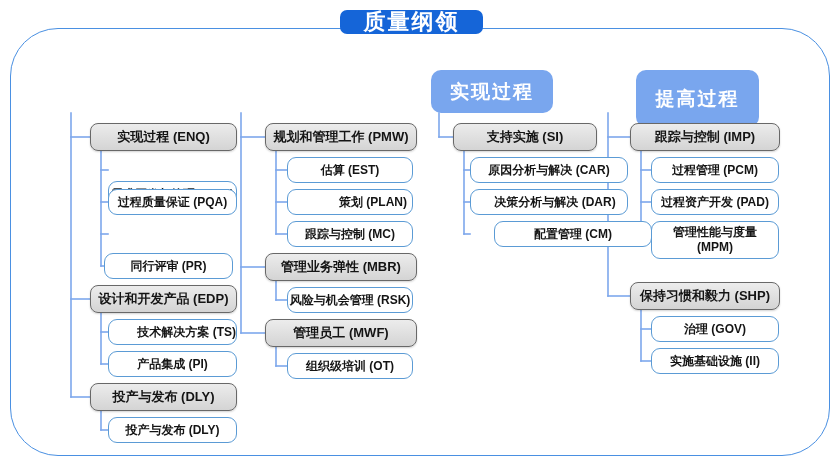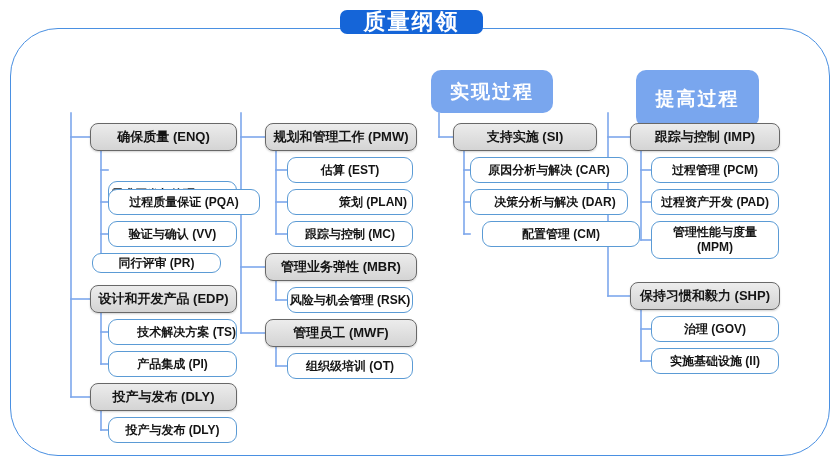--- a/index.html
+++ b/index.html
@@ -90,32 +90,29 @@
       <line x1="641" y1="240" x2="651" y2="240" stroke="#7da7ec" stroke-width="1.6" stroke-linecap="square"></line>
       <line x1="641" y1="151" x2="641" y2="240" stroke="#7da7ec" stroke-width="1.6" stroke-linecap="square"></line>
       <line x1="608" y1="296" x2="630" y2="296" stroke="#7da7ec" stroke-width="1.6" stroke-linecap="square"></line>
       <line x1="641" y1="329" x2="651" y2="329" stroke="#7da7ec" stroke-width="1.6" stroke-linecap="square"></line>
       <line x1="641" y1="361" x2="651" y2="361" stroke="#7da7ec" stroke-width="1.6" stroke-linecap="square"></line>
       <line x1="641" y1="310" x2="641" y2="361" stroke="#7da7ec" stroke-width="1.6" stroke-linecap="square"></line>
       <line x1="608" y1="113" x2="608" y2="296" stroke="#7da7ec" stroke-width="1.6" stroke-linecap="square"></line>
     </svg>
   <div class="node title-node" id="title-box" style="left:340px;top:10px;width:143px;height:24px;">质量纲领</div>
     <div class="node gray-node" style="left: 90px; top: 123px; width: 147px; height: 28px;">
-      <span>确保质量 (ENQ)</span>
+      <span>实现过程 (ENQ)</span>
     </div>
     <div class="node white-node" style="left: 108px; top: 157px; width: 129px; height: 26px; margin-top: 24px;">
       <span>需求开发与管理 (RDM)</span>
     </div>
-    <div class="node white-node" style="left: 108px; top: 189px; width: 152px; height: 26px;">
+    <div class="node white-node" style="left: 108px; top: 189px; width: 129px; height: 26px;">
       <span>过程质量保证 (PQA)</span>
     </div>
-    <div class="node white-node" style="left: 108px; top: 221px; width: 129px; height: 26px;">
-      <span>验证与确认 (VV)</span>
-    </div>
-    <div class="node white-node" style="left: 92px; top: 253px; width: 129px; height: 20px;">
+    <div class="node white-node" style="left: 104px; top: 253px; width: 129px; height: 26px;">
       <span>同行评审 (PR)</span>
     </div>
     <div class="node gray-node" style="left: 90px; top: 285px; width: 147px; height: 28px;">
       <span>设计和开发产品 (EDP)</span>
     </div>
     <div class="node white-node" style="left: 108px; top: 319px; width: 129px; height: 26px; align-items: flex-end;">
       <span>技术解决方案 (TS)</span>
     </div>
     <div class="node white-node" style="left: 108px; top: 351px; width: 129px; height: 26px;">
       <span>产品集成 (PI)</span>
@@ -155,21 +152,21 @@
     </div>
     <div class="node gray-node" style="left: 453px; top: 123px; width: 144px; height: 28px;">
       <span>支持实施 (SI)</span>
     </div>
     <div class="node white-node" style="left: 470px; top: 157px; width: 158px; height: 26px;">
       <span>原因分析与解决 (CAR)</span>
     </div>
     <div class="node white-node" style="left: 470px; top: 189px; width: 158px; height: 26px; padding-left: 12px;">
       <span>决策分析与解决 (DAR)</span>
     </div>
-    <div class="node white-node" style="left: 482px; top: 221px; width: 158px; height: 26px; text-align: center;">
+    <div class="node white-node" style="left: 494px; top: 221px; width: 158px; height: 26px; text-align: center;">
       <span>配置管理 (CM)</span>
     </div>
     <div class="node header-node" style="left: 600px; top: 70px; width: 123px; height: 57px; margin-left: 36px;">
       <span>提高过程</span>
     </div>
     <div class="node gray-node" style="left: 630px; top: 123px; width: 150px; height: 28px;">
       <span>跟踪与控制 (IMP)</span>
     </div>
     <div class="node white-node" style="left: 651px; top: 157px; width: 128px; height: 26px;">
       <span>过程管理 (PCM)</span>

